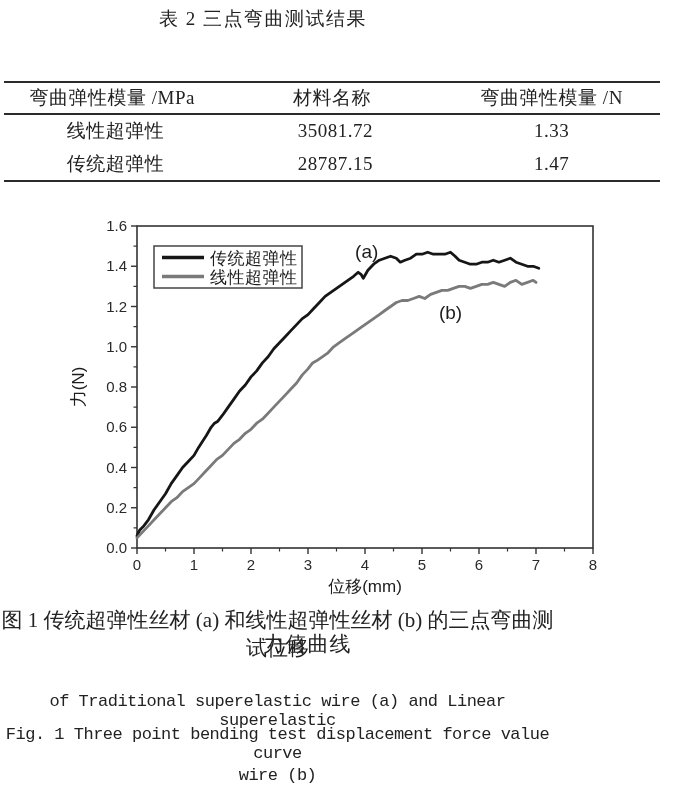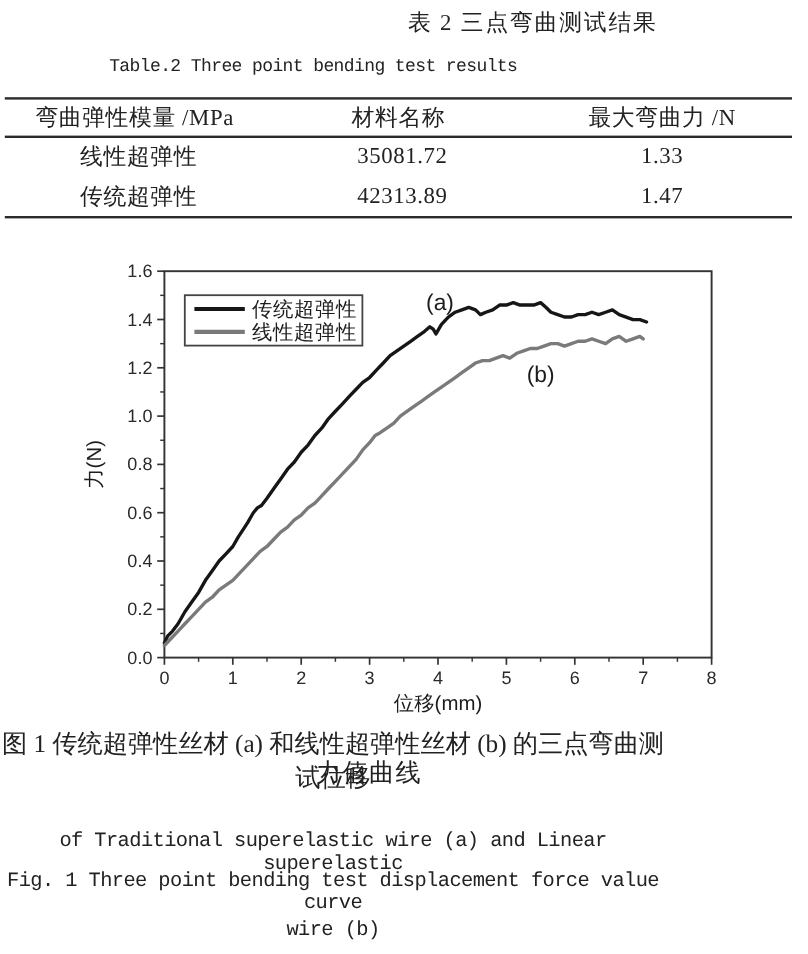--- a/index.html
+++ b/index.html
@@ -1,21 +1,21 @@
 <!DOCTYPE html>
 <html><head>
 <meta charset="utf-8">
 <style>
   html,body { margin:0; padding:0; background:#ffffff; }
   body { width:673px; height:795px; font-family:"Liberation Sans", sans-serif; color:#1c1c1c; }
   .page { position:relative; width:673px; height:795px; overflow:hidden; background:#fff; }
 
   
-  .tbl-title-zh { position:absolute; top:6px; left:0; width:526px; text-align:right;
-                  font-family:"Liberation Serif", serif; font-size:19px; letter-spacing:1.5px; color:#222;padding-left:22px; }
+  .tbl-title-zh { position:absolute; top:6px; left:0; width:526px; text-align:center;
+                  font-family:"Liberation Serif", serif; font-size:19px; letter-spacing:1.5px; color:#222; }
   .tbl-title-en { position:absolute; top:47px; left:0; width:522px; text-align:center;
                   font-family:"Liberation Mono", monospace; font-size:15px; letter-spacing:-0.5px; color:#222; }
 
   
   .data-table { position:absolute; left:4px; top:81px; width:656px;
                 border-top:2.5px solid #2b2b2b; border-bottom:2.5px solid #2b2b2b;
                 font-family:"Liberation Serif", serif; color:#222; }
   .thead { display:flex; height:30px; align-items:center; border-bottom:2px solid #2b2b2b; font-size:19px; }
   .trow  { display:flex; height:32.5px; align-items:center; font-size:19px; }
   .cell  { text-align:center; letter-spacing:0.5px; }
@@ -30,37 +30,36 @@
   .cap-zh2 { top:630px; font-family:"Liberation Serif", serif; font-size:21px; letter-spacing:1px;padding-left:30px; }
   .cap-en  { font-family:"Liberation Mono", monospace; font-size:17px; letter-spacing:-0.5px; }
   .cap-en1 { top:725px; } .cap-en2 { top:692px; } .cap-en3 { top:766px; }
 </style>
 </head>
 <body>
 
 <div class="page">
 
   <div class="tbl-title-zh">表 2  三点弯曲测试结果</div>
-  <div class="tbl-title-en">Table.2  Three point bending test results</div>
 
   <div class="data-table">
     <div class="thead" id="tableHead">
         <div class="cell c1">弯曲弹性模量 /MPa</div>
         <div class="cell c0">材料名称</div>
-        <div class="cell c2">最大弯曲力 /N</div>
+        <div class="cell c2">弯曲弹性模量 /N</div>
       </div>
     <div id="tableBody">
         <div class="trow">
           <div class="cell c0">线性超弹性</div>
           <div class="cell c1">35081.72</div>
           <div class="cell c2">1.33</div>
         </div>
         <div class="trow">
           <div class="cell c0">传统超弹性</div>
-          <div class="cell c1">42313.89</div>
+          <div class="cell c1">28787.15</div>
           <div class="cell c2">1.47</div>
         </div>
       </div>
   </div>
 
   <svg id="chart" viewBox="0 0 673 795" aria-hidden="true">
       <rect x="137" y="226" width="456" height="322" fill="none" stroke="#333333" stroke-width="1.6"></rect>
       <line x1="137" y1="548" x2="137" y2="554" stroke="#333333" stroke-width="1.4"></line>
       <text x="137" y="570" text-anchor="middle" font-size="15" fill="#2a2a2a">0</text>
       <line x1="194" y1="548" x2="194" y2="554" stroke="#333333" stroke-width="1.4"></line>

